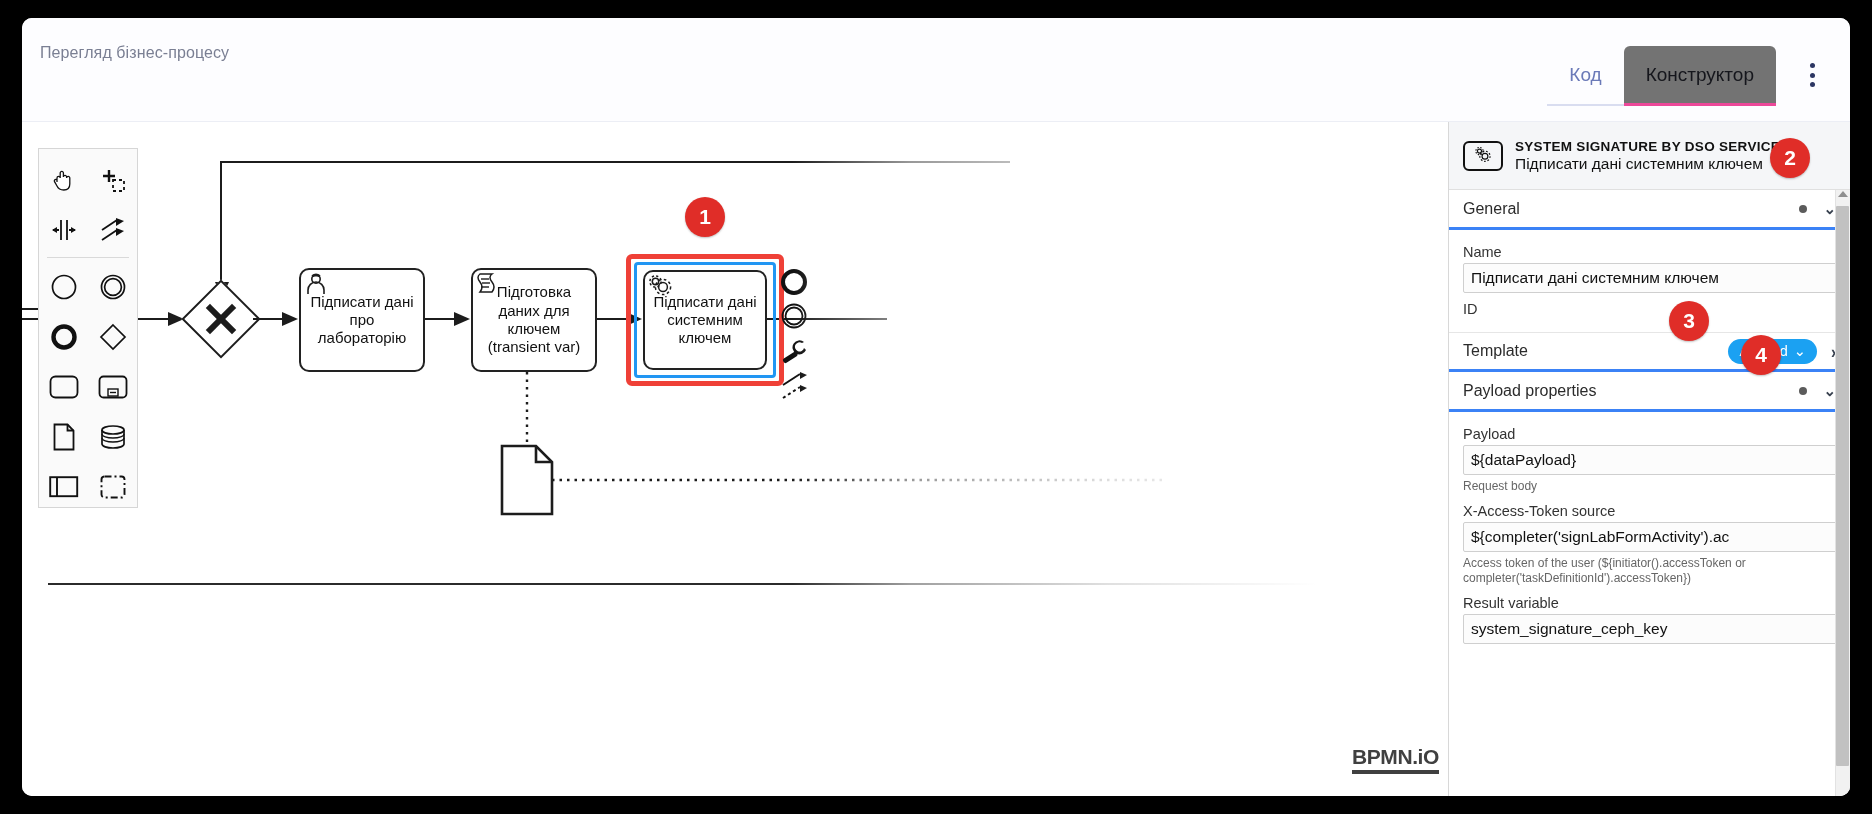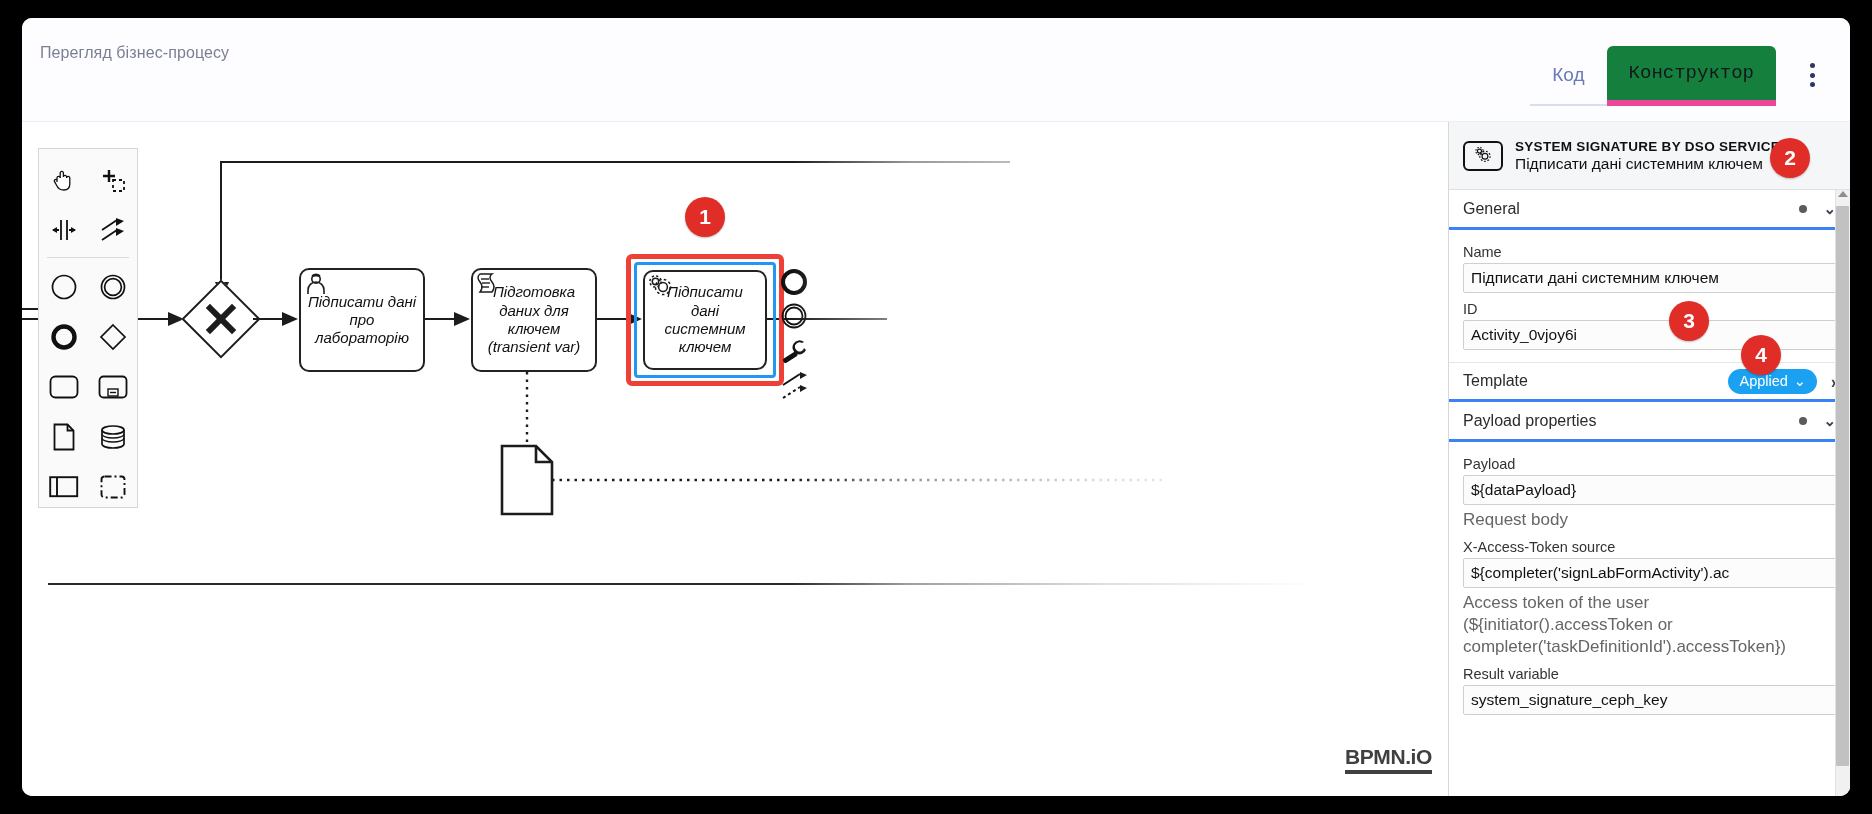--- a/index.html
+++ b/index.html
@@ -40,24 +40,24 @@
     height: 60px; display: flex; align-items: stretch;
   }
   .tab {
     display: flex; align-items: center; justify-content: center;
     padding: 0 22px;
     font-size: 19px; color: #6b7ab8;
     border-bottom: 2px solid #d9ddf0;
     cursor: pointer; white-space: nowrap;
   }
   .tab.active {
-    background: #15803d;
+    background: #737373;
     color: #15161c;
-    border-bottom: 6px solid #ec4899;
-    border-top-left-radius: 6px; border-top-right-radius: 6px; font-family: Liberation Mono, monospace;
+    border-bottom: 3px solid #ec4899;
+    border-top-left-radius: 6px; border-top-right-radius: 6px;
   }
   #kebab {
     position: absolute; right: 26px; top: 42px;
     width: 24px; height: 30px;
     display: flex; flex-direction: column; align-items: center;
     justify-content: space-between; padding: 3px 0;
     cursor: pointer;
   }
   #kebab span {
     display: block; width: 5px; height: 5px; border-radius: 50%;
@@ -69,21 +69,21 @@
     position: absolute; left: 0; top: 104px;
     width: 1426px; height: 674px;
     background: #ffffff;
     overflow: hidden;
   }
   #canvas-fade {
     position: absolute; left: 770px; top: 0; width: 656px; height: 674px;
     background: linear-gradient(to right, rgba(255,255,255,0) 0%, rgba(255,255,255,.55) 18%, rgba(255,255,255,.85) 48%, #fff 80%);
     pointer-events: none; z-index: 30;
   }
-  #blur-layer { position: absolute; left: 0; top: 0; width: 100%; height: 100%; font-style: italic; }
+  #blur-layer { position: absolute; left: 0; top: 0; width: 100%; height: 100%; }
 
   
   #palette {
     position: absolute; left: 16px; top: 26px;
     width: 100px; height: 360px;
     background: #fafafa;
     border: 1px solid #d6d6d6;
     z-index: 20;
     padding: 6px 0;
   }
@@ -144,21 +144,21 @@
   }
 
   
   #ctxpad { position: absolute; z-index: 25; }
   .ctx-item { position: absolute; width: 28px; height: 28px; cursor: pointer; }
 
   
   #dataobj { position: absolute; z-index: 12; }
 
   #bpmnio {
-    position: absolute; right: 16px; bottom: 22px;
+    position: absolute; right: 9px; bottom: 22px;
     font-family: "Liberation Sans", sans-serif;
     font-size: 21px; font-weight: bold; letter-spacing: -.4px;
     color: #404040; border-bottom: 4px solid #404040;
     padding-bottom: 1px; z-index: 40;
   }
 
   
   #props {
     position: absolute; right: 0; top: 104px;
     width: 402px; height: 674px;
@@ -185,21 +185,21 @@
     height: 40px; display: flex; align-items: center;
     padding: 0 14px; border-bottom: 3px solid #3b82f6;
     font-size: 16px; color: #2b2b2b; position: relative; cursor: pointer;
   }
   .sec-head .spacer { flex: 1 1 auto; }
   .dot { width: 8px; height: 8px; border-radius: 50%; background: #5b5b5b; margin-right: 16px; }
   .chev { color: #38414f; font-size: 15px; font-weight: bold; }
 
   .fields { padding: 6px 7px 4px 14px; }
   .flabel { font-size: 14.5px; color: #333; margin: 8px 0 3px 0; }
-  .fdesc { font-size: 17px; color: #666; margin: 4px 0 2px 0; line-height: 1.3; }
+  .fdesc { font-size: 12px; color: #666; margin: 4px 0 2px 0; line-height: 1.3; }
   .finput {
     width: 100%; height: 30px;
     border: 1px solid #cfcfcf; background: #fcfcfc;
     font-size: 15.5px; color: #111;
     padding: 0 7px; font-family: "Liberation Sans", sans-serif;
     border-radius: 2px;
   }
   .applied-pill {
     background: #1ba1f2; color: #fff;
     height: 25px; border-radius: 13px;
@@ -499,21 +499,20 @@
     <div class="sec-head">
       <span>General</span>
       <span class="spacer"></span>
       <span class="dot"></span>
       <span class="chev">⌄</span>
     </div>
     <div class="fields">
       <div class="flabel">Name</div>
       <input class="finput" value="Підписати дані системним ключем" style="">
       <div class="flabel">ID</div>
-      <input class="finput" value="Activity_0vjoy6i" style="">
       <div style="height:8px"></div>
     </div>
 
     <div class="sec-head" style="border-top:1px solid #e6e6e6;">
       <span>Template</span>
       <span class="spacer"></span>
       <span class="applied-pill">
         <span>Applied</span>
         <span>⌄</span>
       </span>

